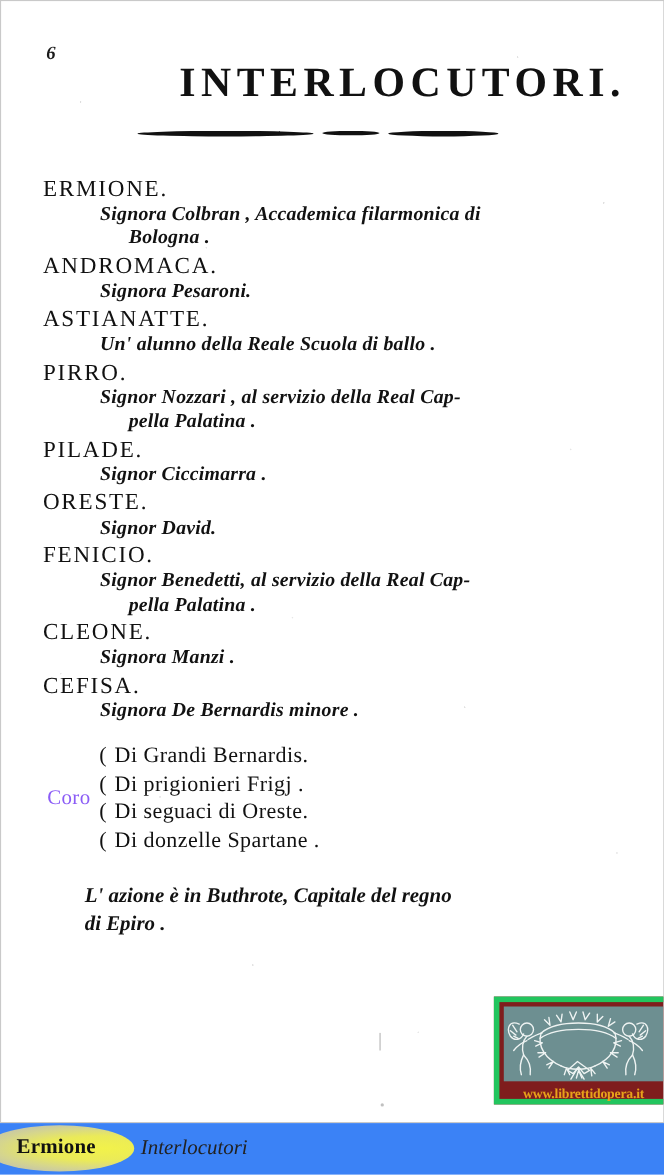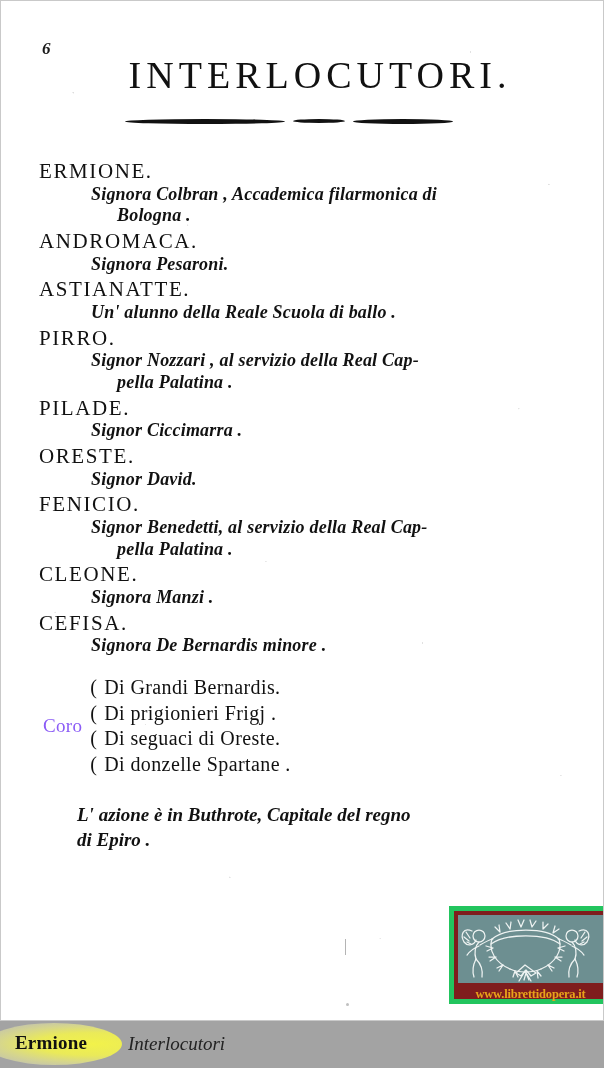--- a/index.html
+++ b/index.html
@@ -59,25 +59,25 @@
     position: absolute;
     left: 41px;
     top: 38px;
     font-style: italic;
     font-weight: 700;
     font-size: 17px;
     color: #1a1a1a;
     letter-spacing: 0;
   }
   .doc-title {
-    text-align: center;
+    text-align: right;
     margin: 0;
     padding: 52px 0 0 36px;
     font-size: 38px;
-    font-weight: 400;
+    font-weight: 700;
     letter-spacing: 5px;
     color: #111;
     white-space: nowrap;
     font-family: "Liberation Serif", "DejaVu Serif", serif;
   }
   .title-rule {
     margin: 16px 0 0 90px;
     width: 320px;
     height: 14px;
     position: relative;
@@ -236,21 +236,21 @@
     letter-spacing: -.2px;
     line-height: 22px;
     white-space: nowrap;
   }
 
   
   .footer-bar {
     position: relative;
     width: 604px;
     height: 47px;
-    background: #a3a3a3;
+    background: #3b82f6;
     overflow: hidden;
   }
   .footer-ellipse {
     position: absolute;
     left: -14px;
     top: 2px;
     width: 136px;
     height: 42px;
     border-radius: 50%;
     background: radial-gradient(ellipse at 78% 50%, #f2f24a 0%, #eaea59 38%, #d6d68c 62%, #c6c6a8 80%, #bfbfbf 100%);

